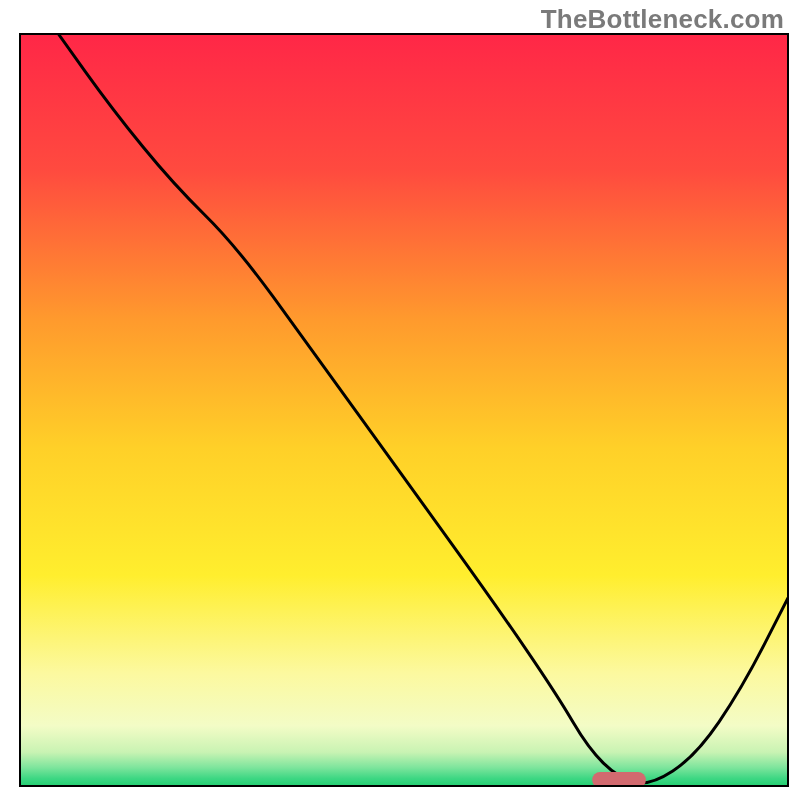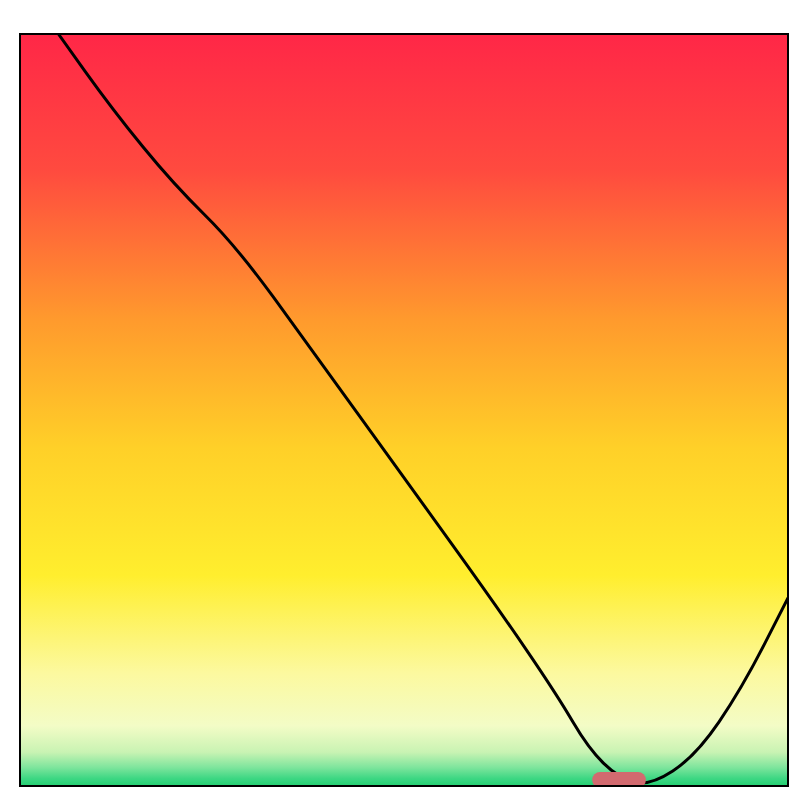--- a/index.html
+++ b/index.html
@@ -76,13 +76,14 @@
 
     <g id="plot-area" clip-path="url(#plot-clip)">
       <rect id="bg-rect" x="20" y="34" width="768" height="752" fill="url(#bg-grad)"></rect>
       <path id="curve-path" class="curve" d="M 58.400000000000006 34 Q 58.400000000000006 34 85.28 71.59999999999997 Q 112.16 109.19999999999993 142.88 146.79999999999995 Q 173.60000000000002 184.39999999999998 204.32000000000002 214.48000000000002 Q 235.04000000000002 244.56000000000006 273.44000000000005 297.20000000000005 Q 311.84000000000003 349.84000000000003 357.92 413.76 Q 404 477.68 450.08 541.6 Q 496.15999999999997 605.52 526.8799999999999 650.64 Q 557.5999999999999 695.76 572.9599999999999 722.0799999999999 Q 588.3199999999999 748.4 603.68 763.44 Q 619.04 778.48 634.4 782.24 Q 649.76 786 672.8 770.96 Q 695.84 755.92 718.88 722.0799999999999 Q 741.92 688.24 764.96 643.12 T 788 598"></path>
       <rect id="marker-rect" class="marker" rx="8" ry="8" x="592.16" y="771.984" width="53.75999999999999" height="16" fill="#d26a6f"></rect>
     </g>
 
     <rect id="frame" class="frame-rect" x="20" y="34" width="768" height="752"></rect>
   </svg>
 
+  <div class="watermark">TheBottleneck.com</div>
 </div>
 
 </body></html>

